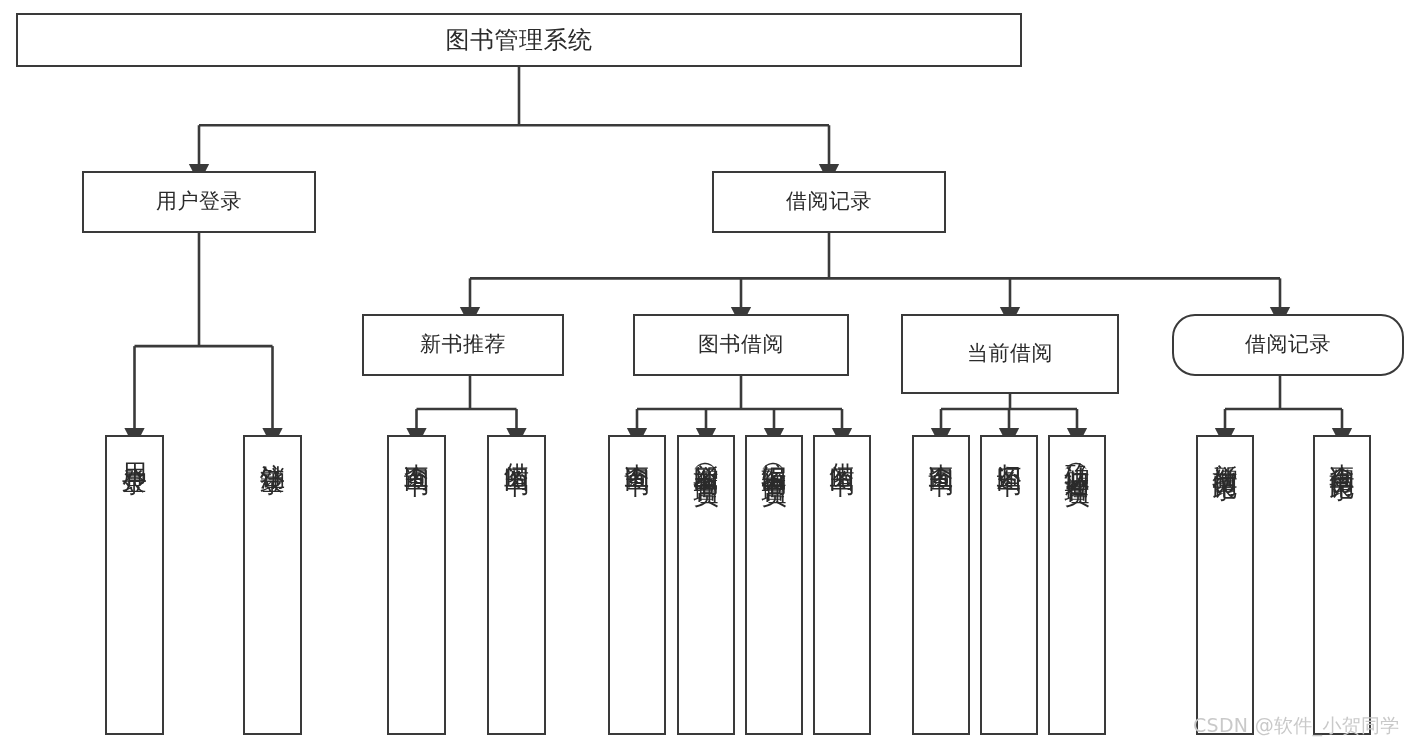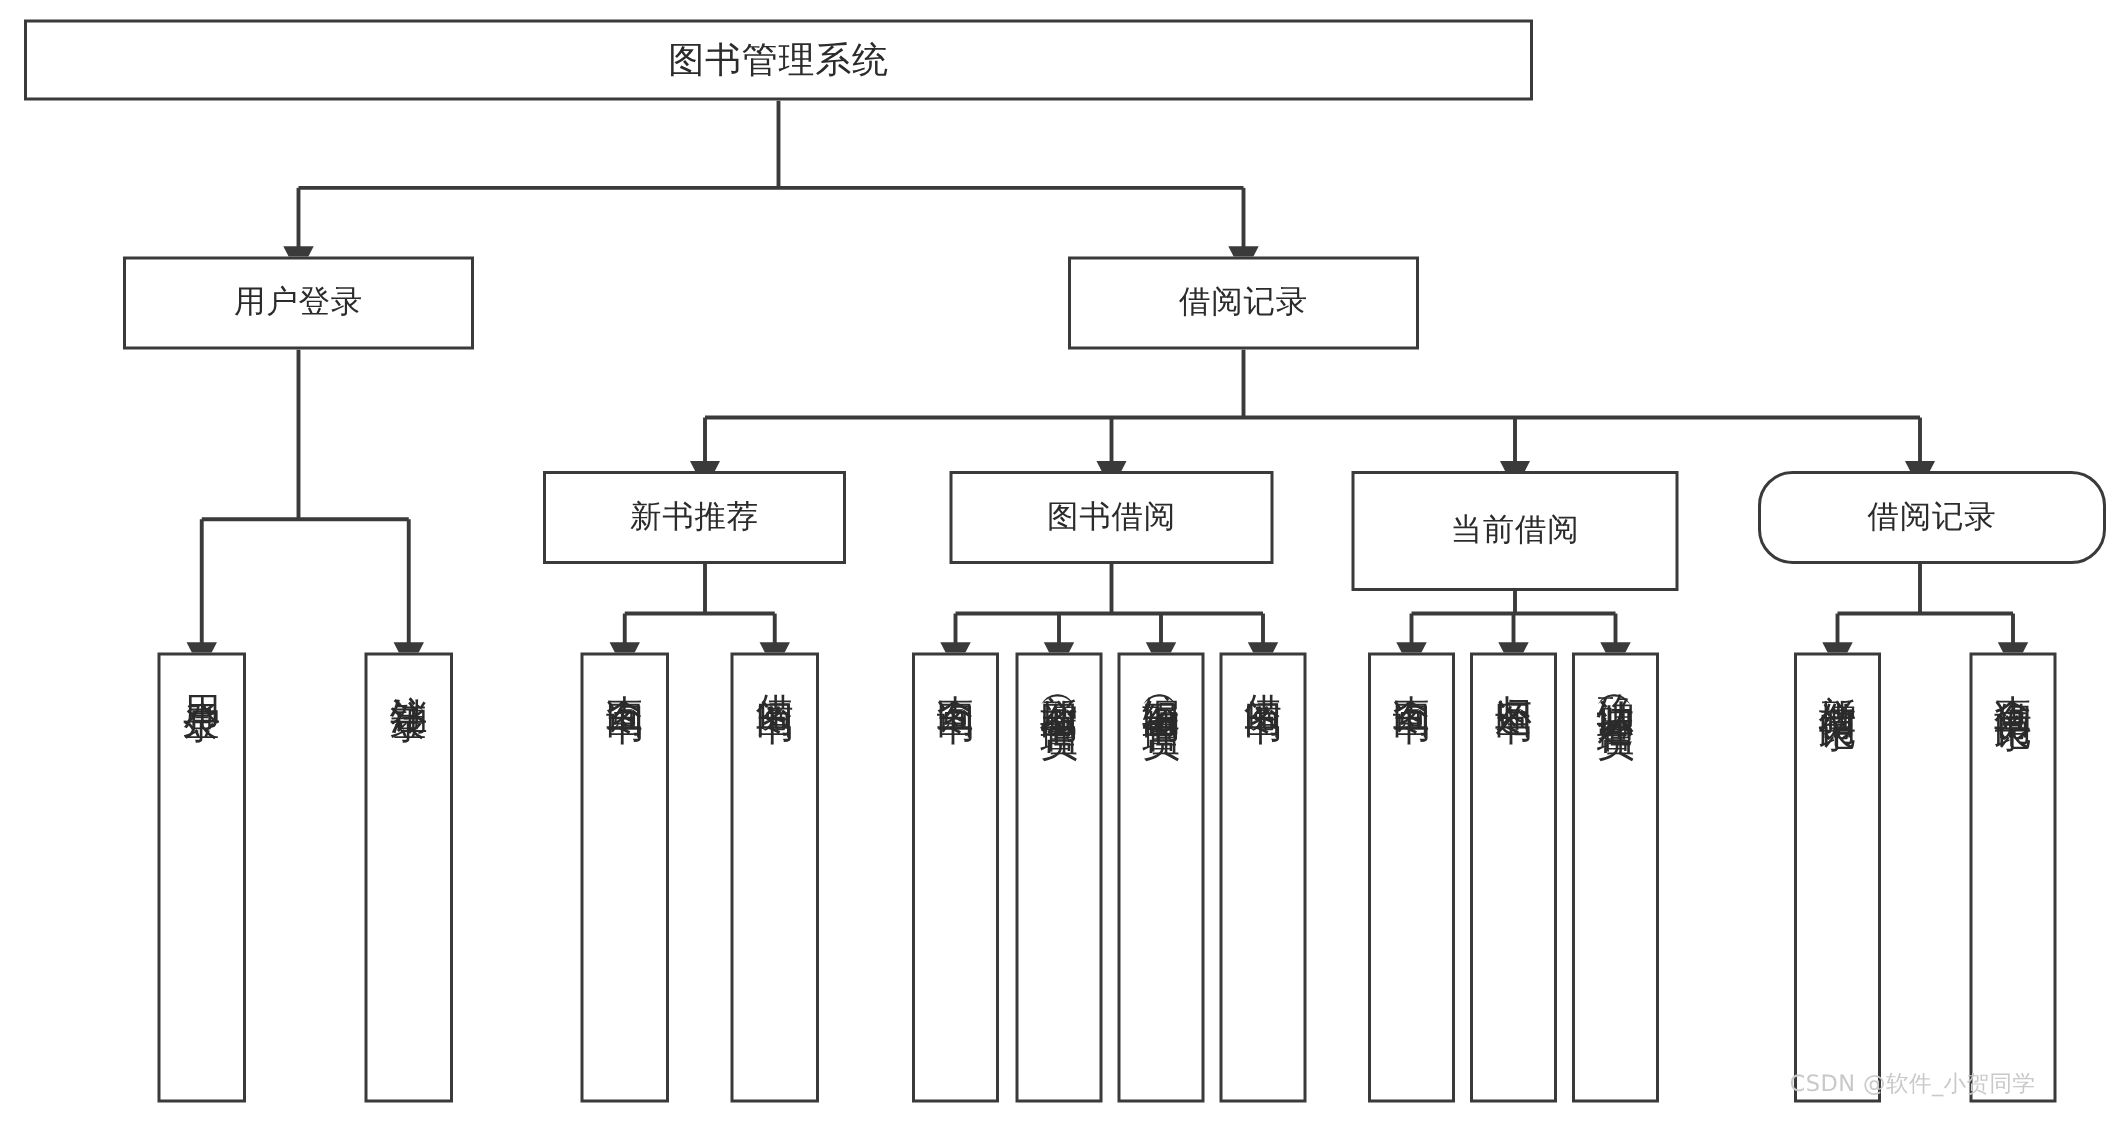--- a/index.html
+++ b/index.html
@@ -57,21 +57,21 @@
     line-height: 1;
     white-space: nowrap;
   }
   .node.root .lbl {
     font-size: 24px;
   }
   #watermark {
     position: absolute;
     left: 1193px;
     top: 713px;
-    font-size: 15px;
+    font-size: 19px;
     color: #c9c9c9;
     white-space: nowrap;
     z-index: 3;
     letter-spacing: 0.3px;
   }
 </style>
 </head>
 <body>
 
 <div id="stage">

